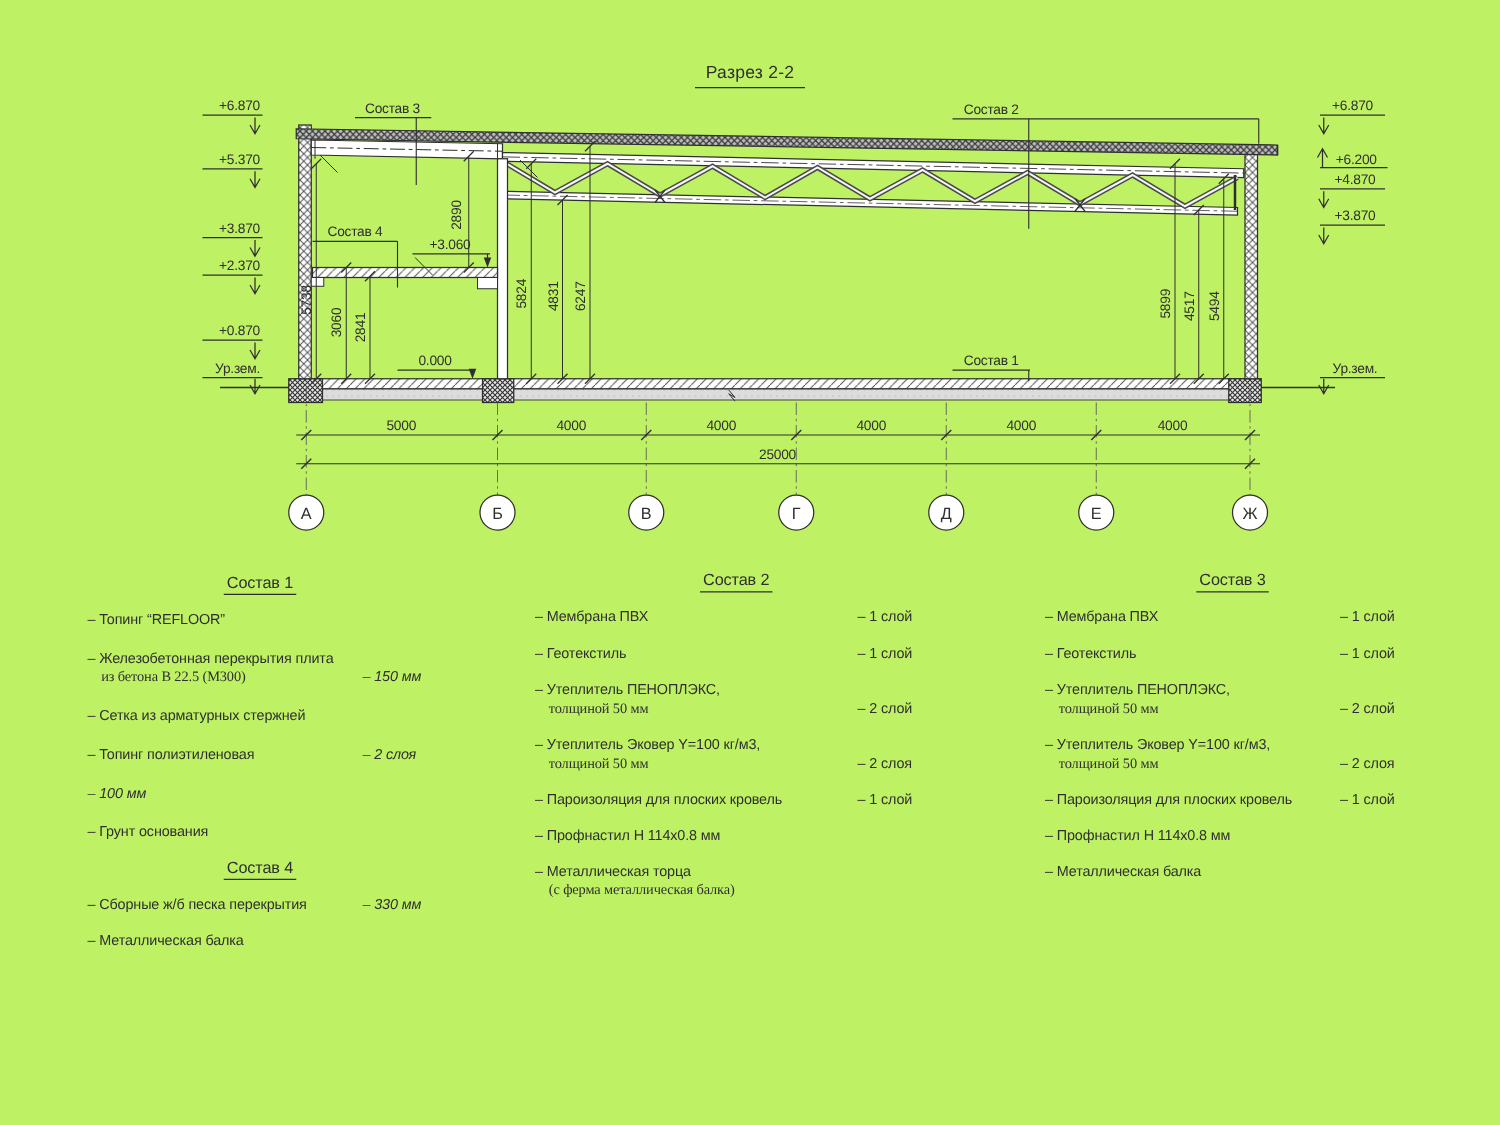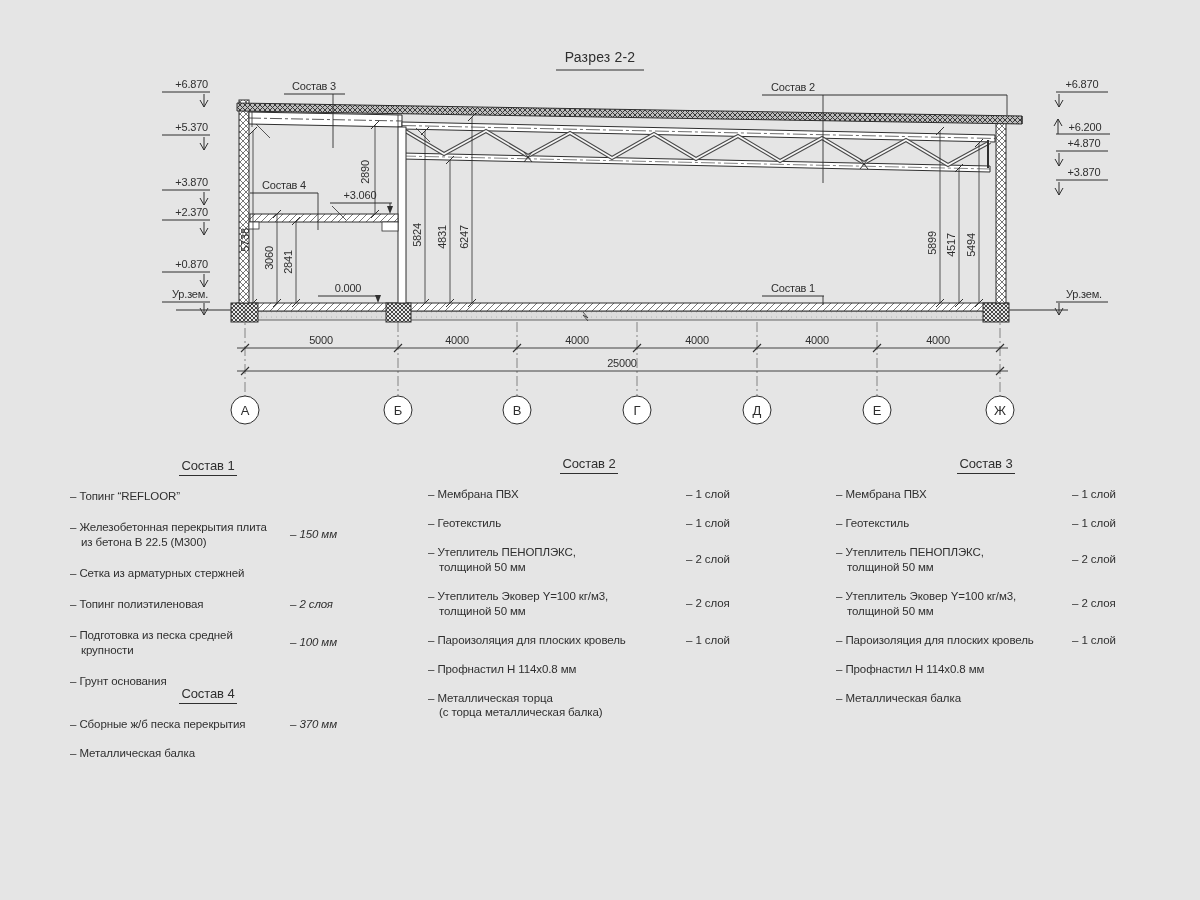--- a/index.html
+++ b/index.html
@@ -1,31 +1,31 @@
 <!DOCTYPE html>
 <html><head>
 <meta charset="utf-8">
 <style>
   html,body{margin:0;padding:0;background:#fff;}
-  #page{position:relative;width:1200px;height:900px;background:#e5e5e5;
+  #page{position:relative;width:1200px;height:900px;background:#bef264;
         font-family:"Liberation Sans", sans-serif;color:#2f2f2f;overflow:hidden;
         outline:1px solid #c9c9c9;}
   svg{position:absolute;left:0;top:0;}
   svg text{font-family:"Liberation Sans", sans-serif;fill:#2f2f2f;}
   .t{font-size:11px;letter-spacing:-0.2px;}
   .tt{font-size:14px;letter-spacing:0.2px;}
   .ax{font-size:13px;}
   
   .comp{position:absolute;font-size:11.5px;letter-spacing:-0.1px;}
   .comp-title{text-align:center;font-size:13px;margin-bottom:16px;}
   .comp-title span{border-bottom:1px solid #2f2f2f;padding:0 2px 2px 2px;}
-  .comp-row{display:flex;justify-content:space-between;align-items:center;
+  .comp-row{display:flex;justify-content:space-between;align-items:flex-end;
             margin-bottom:14px;line-height:1.3;}
   .comp.gapbig .comp-row{margin-bottom:16px;}
-  .comp-line.cont{padding-left:11px;}
+  .comp-line.cont{padding-left:11px;font-family:Liberation Serif, serif;}
   .comp-val{width:64px;flex-shrink:0;white-space:nowrap;}
   .comp.narrowval .comp-val{width:56px;font-style:italic;}
 </style>
 </head>
 <body>
 
 <div id="page">
 
 <svg width="1200" height="450" viewBox="0 0 1200 450">
   <defs>
@@ -345,24 +345,20 @@
           </div>
           <div class="comp-val"></div>
         </div>
         <div class="comp-row">
           <div class="comp-text">
             <div class="comp-line">– Топинг полиэтиленовая</div>
           </div>
           <div class="comp-val">–  2 слоя</div>
         </div>
         <div class="comp-row">
-          <div class="comp-text">
-            <div class="comp-line">– Подготовка из песка средней</div>
-            <div class="comp-line cont">крупности</div>
-          </div>
           <div class="comp-val">– 100 мм</div>
         </div>
         <div class="comp-row">
           <div class="comp-text">
             <div class="comp-line">– Грунт основания</div>
           </div>
           <div class="comp-val"></div>
         </div>
       </div>
 </div>
@@ -404,21 +400,21 @@
         </div>
         <div class="comp-row">
           <div class="comp-text">
             <div class="comp-line">– Профнастил Н 114х0.8 мм</div>
           </div>
           <div class="comp-val"></div>
         </div>
         <div class="comp-row">
           <div class="comp-text">
             <div class="comp-line">– Металлическая торца</div>
-            <div class="comp-line cont">(с торца металлическая балка)</div>
+            <div class="comp-line cont">(с ферма металлическая балка)</div>
           </div>
           <div class="comp-val"></div>
         </div>
       </div>
 </div>
 
 <div class="comp" style="left:836px;top:456px;width:300px;">
   <div class="comp-title"><span>Состав 3</span></div>
   <div class="comp-items">
         <div class="comp-row">
@@ -468,21 +464,21 @@
       </div>
 </div>
 
 <div class="comp narrowval" style="left:70px;top:686px;width:276px;">
   <div class="comp-title"><span>Состав 4</span></div>
   <div class="comp-items">
         <div class="comp-row">
           <div class="comp-text">
             <div class="comp-line">– Сборные ж/б песка перекрытия</div>
           </div>
-          <div class="comp-val">– 370 мм</div>
+          <div class="comp-val">– 330 мм</div>
         </div>
         <div class="comp-row">
           <div class="comp-text">
             <div class="comp-line">– Металлическая балка</div>
           </div>
           <div class="comp-val"></div>
         </div>
       </div>
 </div>
 

